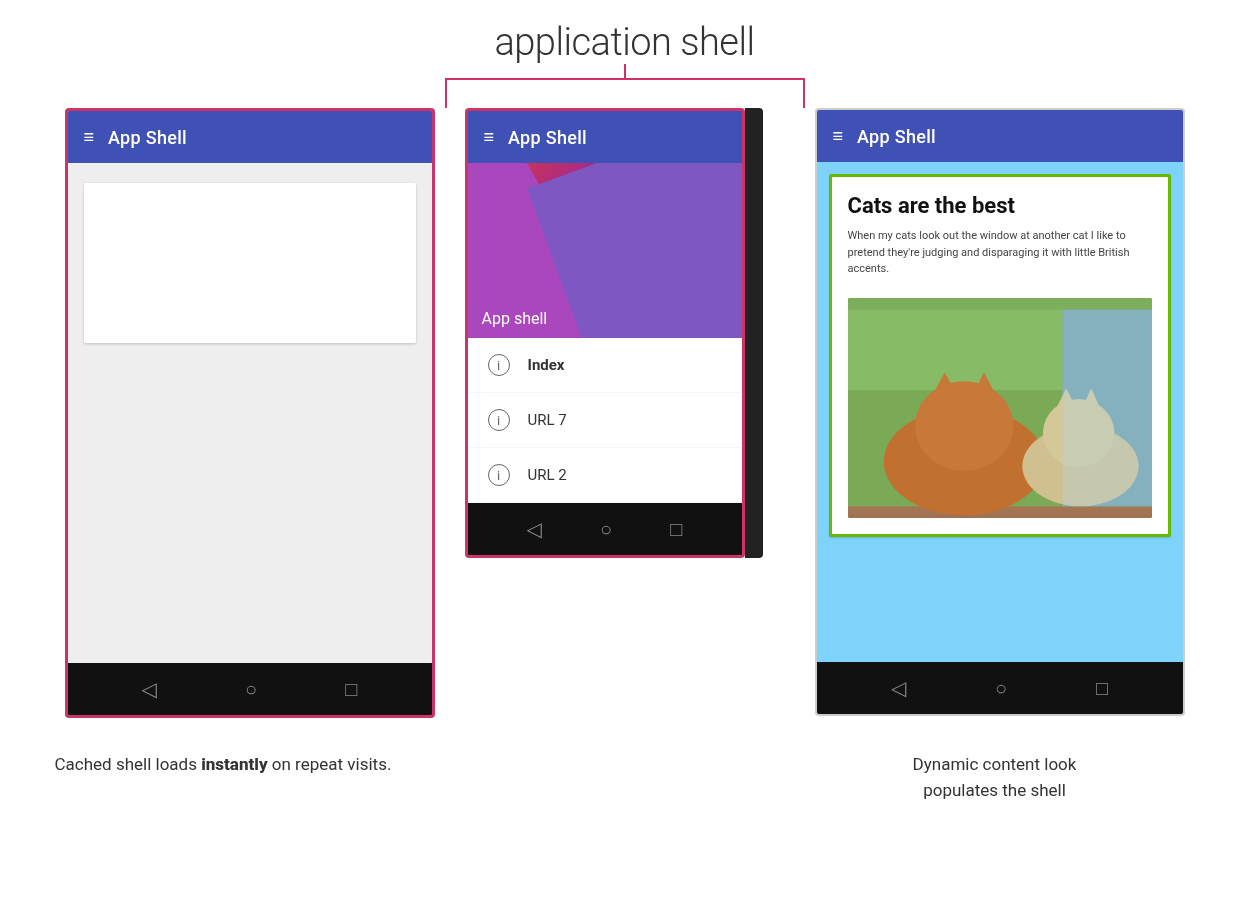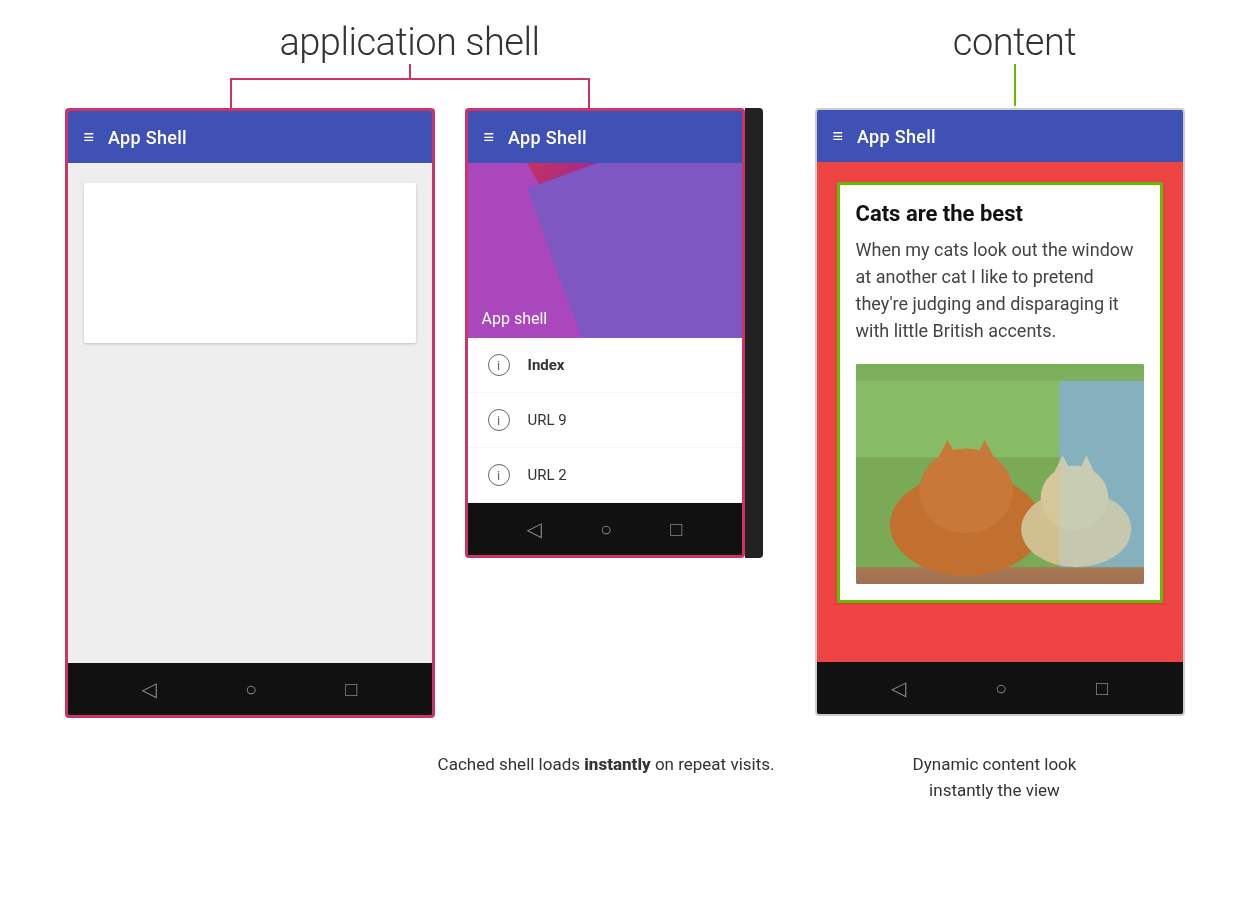--- a/index.html
+++ b/index.html
@@ -217,44 +217,44 @@
       flex-shrink: 0;
     }
 
     .drawer-item-text {
       font-size: 15px;
       color: #333;
     }
 
     
     .right-phone-body {
-      background: #ef4444;
+      background: #7dd3fc;
       flex: 1;
-      padding: 8px;
+      padding: 0;
       min-height: 500px;
     }
 
     .content-card {
       background: white;
       margin: 12px;
       border-radius: 2px;
       padding: 16px;
       box-shadow: 0 1px 2px rgba(0,0,0,0.15);
       border: 3px solid #66bb00;
     }
 
     .cat-title {
       font-size: 22px;
       font-weight: 700;
       margin-bottom: 10px;
       color: #111;
     }
 
     .cat-description {
-      font-size: 18px;
+      font-size: 11px;
       color: #444;
       line-height: 1.5;
       margin-bottom: 20px;
     }
 
     .cat-image {
       width: 100%;
       height: 220px;
       background: linear-gradient(160deg, #5d8a3c 0%, #8aaa5a 20%, #c17b3a 40%, #b0622c 60%, #a0551f 80%);
       border-radius: 2px;
@@ -340,24 +340,20 @@
             </svg>
         </div>
 
         <div style="display:flex; flex-direction:row; width:360px; justify-content:space-between;">
           <div style="width:2px; height:28px; background:#cc3366;"></div>
           <div style="width:2px; height:28px; background:#cc3366;"></div>
         </div>
       </div>
     </div>
 
-    <div class="content-label-section" style="margin-left:50px;">
-      <span class="section-header-label">content</span>
-      <div style="width:2px; height:42px; background:#66bb00; margin:0 auto;"></div>
-    </div>
 
   </div>
 
   <div style="display:flex; flex-direction:row; align-items:flex-start; justify-content:center; width:1180px; gap:0;">
 
     <div style="display:flex; flex-direction:column; align-items:center; width:390px;">
       <div class="phone-frame">
 
         <div class="app-bar">
           <span class="hamburger-icon">≡</span>
@@ -396,21 +392,21 @@
               <span class="hero-app-shell-label">App shell</span>
             </div>
 
             <div class="drawer-list">
               <div class="drawer-item">
                 <div class="info-circle">i</div>
                 <span class="drawer-item-text drawer-item-bold">Index</span>
               </div>
               <div class="drawer-item">
                 <div class="info-circle">i</div>
-                <span class="drawer-item-text">URL 9</span>
+                <span class="drawer-item-text">URL 7</span>
               </div>
               <div class="drawer-item">
                 <div class="info-circle">i</div>
                 <span class="drawer-item-text">URL 2</span>
               </div>
             </div>
           </div>
 
           <div class="nav-bar">
             <span class="nav-icon">◁</span>
@@ -469,27 +465,27 @@
           <span class="nav-icon">○</span>
           <span class="nav-icon">□</span>
         </div>
       </div>
     </div>
 
   </div>
 
   <div style="display:flex; flex-direction:row; align-items:flex-start; justify-content:center; width:1180px; margin-top:18px; gap:0;">
 
-    <div style="width:720px; display:flex; justify-content:flex-end;">
+    <div style="width:720px; display:flex; justify-content:flex-start;">
       <p class="bottom-caption-left">
         <span>Cached shell loads </span><strong>instantly</strong><span> on repeat visits.</span>
       </p>
     </div>
 
     <div style="width:400px; display:flex; justify-content:center; margin-left:20px;">
       <p class="bottom-caption-right">
         <span>Dynamic content look</span><br>
-        <span>instantly the view</span>
+        <span>populates the shell</span>
       </p>
     </div>
   </div>
 
 </div>
 
 </body></html>

